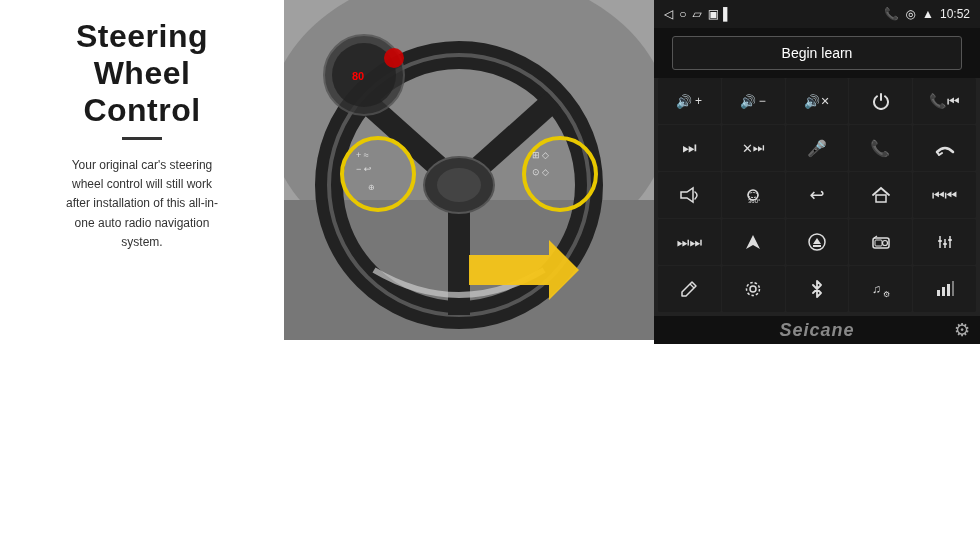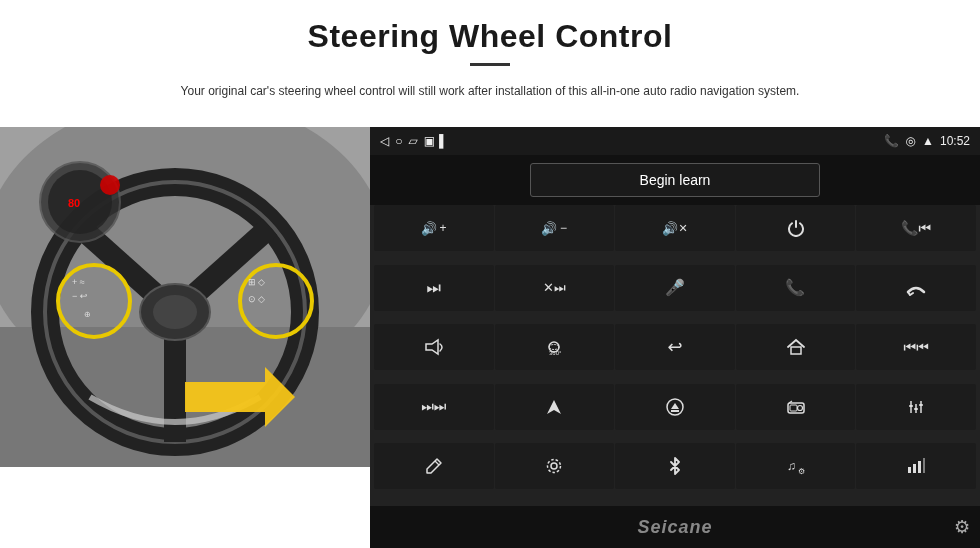--- a/index.html
+++ b/index.html
@@ -8,21 +8,21 @@
       height: 548px;
       background: #fff;
       font-family: Arial, sans-serif;
       overflow: hidden;
     }
 
     .page-container {
       width: 980px;
       height: 548px;
       display: flex;
-      flex-direction: column;
+      flex-direction: row;
       align-items: flex-start;
     }
 
     .header-section {
       width: 100%;
       text-align: center;
       padding: 18px 60px 10px;
     }
 
     .main-title {
@@ -140,21 +140,21 @@
       justify-content: center;
       height: 46px;
       cursor: pointer;
       border: none;
       color: #ddd;
       font-size: 16px;
       border-radius: 2px;
     }
 
     .bottom-bar {
-      height: 42px;
+      height: 28px;
       background: #111;
       display: flex;
       align-items: center;
       justify-content: space-between;
       padding: 0 10px;
     }
 
     .seicane-logo {
       color: #888;
       font-size: 18px;

